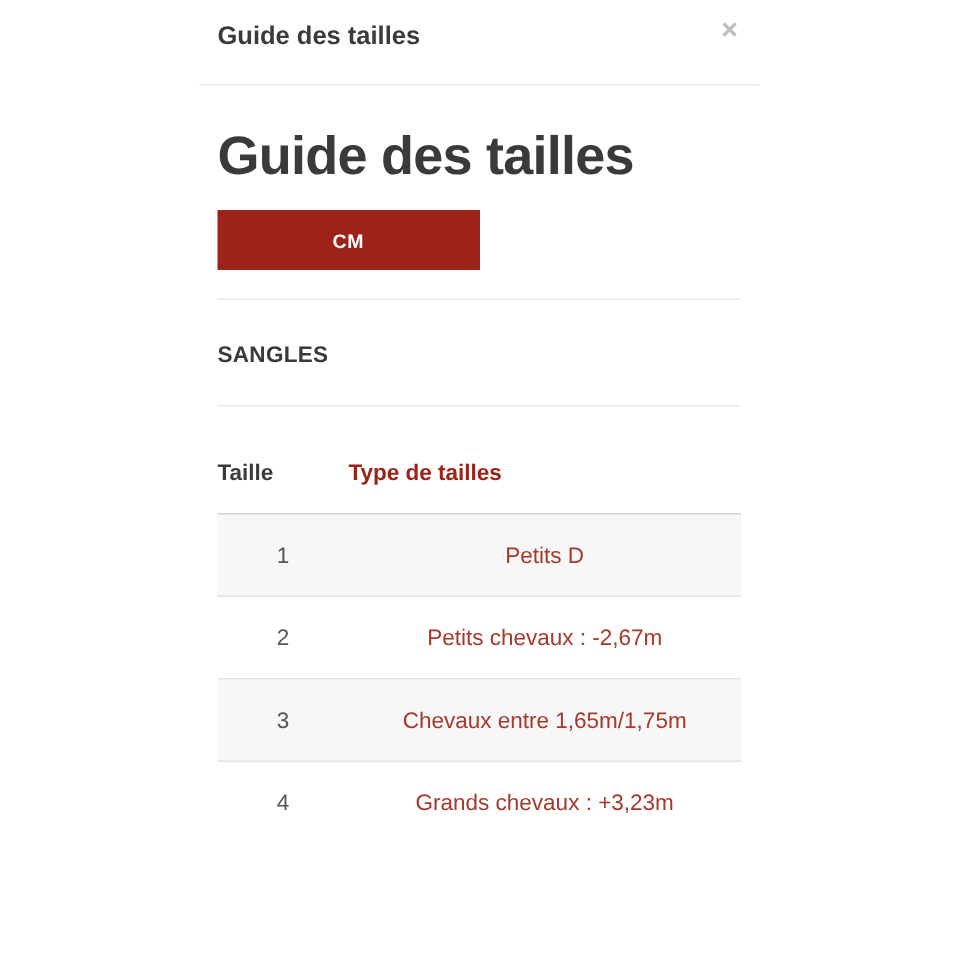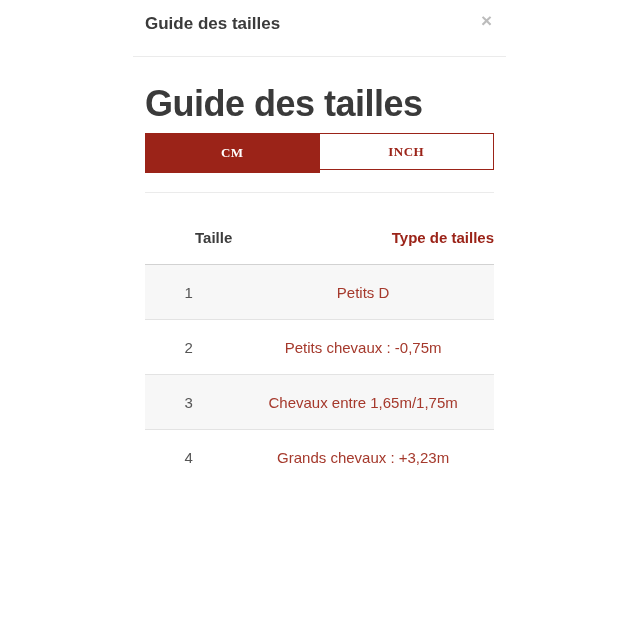--- a/index.html
+++ b/index.html
@@ -47,25 +47,24 @@
   .big-title {
     margin-top: 27px;
     font-size: 36px;
     line-height: 40px;
     font-weight: bold;
     color: #3a3a3a;
     letter-spacing: -0.5px;
   }
   
   .tabs {
-    margin-top: 9px;
+    margin-top: 16px;
     display: flex;
-    align-items: flex-start;
+    align-items: center;
     height: 40px;
-    font-family: Liberation Serif, serif;
   }
   .tab {
     width: 50%;
     display: flex;
     align-items: center;
     justify-content: center;
     font-size: 13px;
     font-weight: bold;
     letter-spacing: 0.5px;
     cursor: pointer;
@@ -104,21 +103,21 @@
   
   table.size-table {
     margin-top: 36px;
     width: 100%;
     border-collapse: collapse;
     table-layout: fixed;
   }
   table.size-table th {
     font-size: 15px;
     font-weight: bold;
-    text-align: right;
+    text-align: left;
     padding: 0 0 18px 0;
     border-bottom: 1px solid #d2d2d2;
   }
   th.col-taille { width: 25%; color: #3c3c3c; }
   th.col-type  { width: 75%; color: var(--accent); }
   table.size-table td {
     height: 55px;
     text-align: center;
     vertical-align: middle;
     font-size: 15px;
@@ -138,41 +137,41 @@
     <div class="title">Guide des tailles</div>
     <button class="close-btn">×</button>
   </div>
 
   <div class="modal-body">
 
     <h1 class="big-title">Guide des tailles</h1>
 
     <div class="tabs">
       <div class="tab active">CM</div>
-      <div class="tab inactive">INCH</div>
     </div>
     <div class="tabs-divider"></div>
 
+    <div class="section-header">SANGLES</div>
 
 
     <table class="size-table">
       <thead>
         <tr>
           <th class="col-taille">Taille</th>
           <th class="col-type">Type de tailles</th>
         </tr>
       </thead>
       <tbody>
         <tr class="alt">
           <td class="cell-taille">1</td>
           <td class="cell-type">Petits D</td>
         </tr>
         <tr>
           <td class="cell-taille">2</td>
-          <td class="cell-type">Petits chevaux : -0,75m</td>
+          <td class="cell-type">Petits chevaux : -2,67m</td>
         </tr>
         <tr class="alt">
           <td class="cell-taille">3</td>
           <td class="cell-type">Chevaux entre 1,65m/1,75m</td>
         </tr>
         <tr>
           <td class="cell-taille">4</td>
           <td class="cell-type">Grands chevaux : +3,23m</td>
         </tr>
       </tbody>

